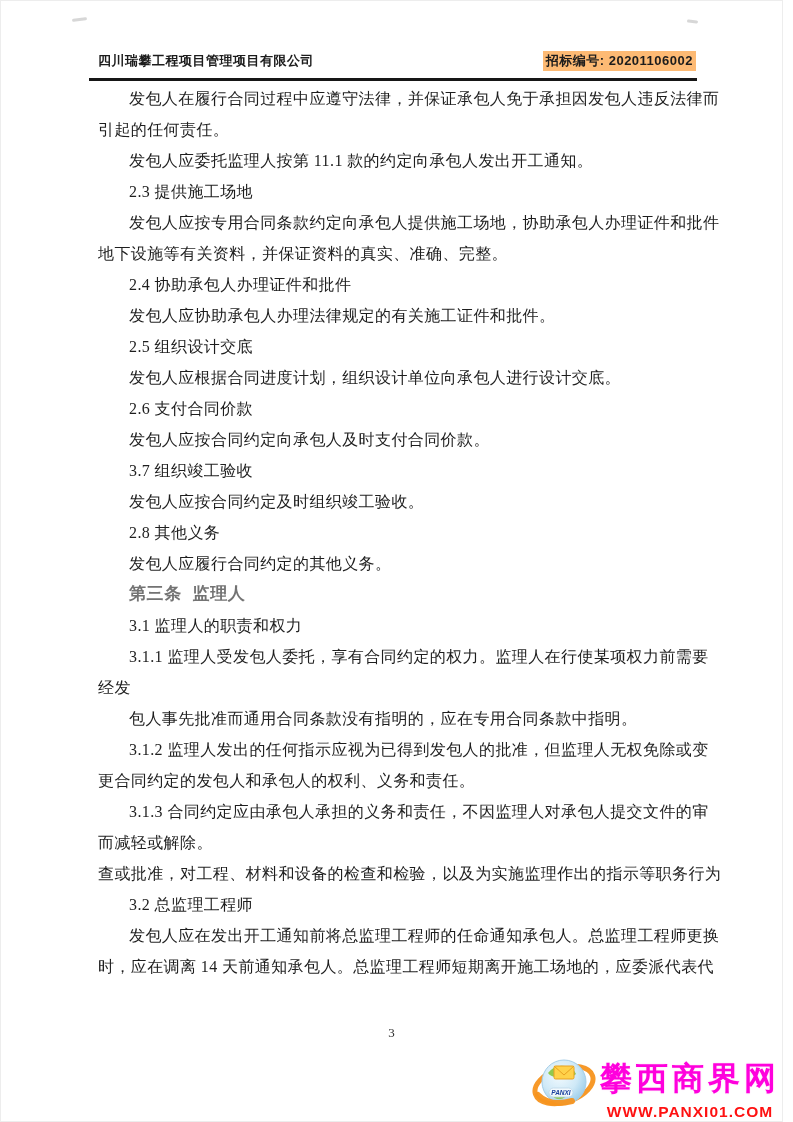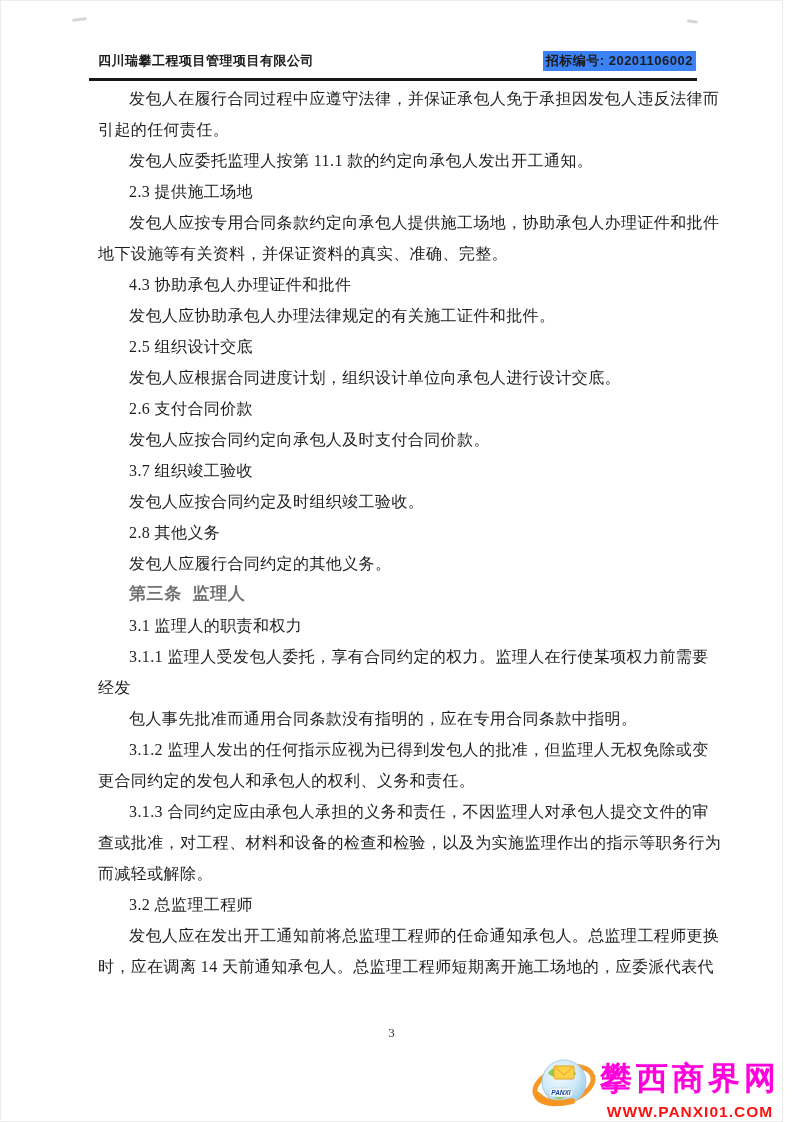--- a/index.html
+++ b/index.html
@@ -70,51 +70,51 @@
 </head>
 <body>
 
 <div class="page">
 
   <div class="smudge tl"></div>
   <div class="smudge tr"></div>
 
   <div class="header-row">
     <span>四川瑞攀工程项目管理项目有限公司</span>
-    <span class="tender-highlight" style="background: #3b82f6;">招标编号: 20201106002</span>
+    <span class="tender-highlight" style="background: #fdba74;">招标编号: 20201106002</span>
   </div>
   <div class="header-rule"></div>
 
   <main class="doc-body">
       <div class="line indent">发包人在履行合同过程中应遵守法律，并保证承包人免于承担因发包人违反法律而</div>
       <div class="line">引起的任何责任。</div>
       <div class="line indent">发包人应委托监理人按第 11.1 款的约定向承包人发出开工通知。</div>
       <div class="line indent">2.3 提供施工场地</div>
       <div class="line indent">发包人应按专用合同条款约定向承包人提供施工场地，协助承包人办理证件和批件</div>
       <div class="line">地下设施等有关资料，并保证资料的真实、准确、完整。</div>
-      <div class="line indent">4.3 协助承包人办理证件和批件</div>
+      <div class="line indent">2.4 协助承包人办理证件和批件</div>
       <div class="line indent">发包人应协助承包人办理法律规定的有关施工证件和批件。</div>
       <div class="line indent">2.5 组织设计交底</div>
       <div class="line indent">发包人应根据合同进度计划，组织设计单位向承包人进行设计交底。</div>
       <div class="line indent">2.6 支付合同价款</div>
       <div class="line indent">发包人应按合同约定向承包人及时支付合同价款。</div>
       <div class="line indent">3.7 组织竣工验收</div>
       <div class="line indent">发包人应按合同约定及时组织竣工验收。</div>
       <div class="line indent">2.8 其他义务</div>
       <div class="line indent">发包人应履行合同约定的其他义务。</div>
       <div class="line indent heading">第三条 监理人</div>
       <div class="line indent">3.1 监理人的职责和权力</div>
       <div class="line indent">3.1.1 监理人受发包人委托，享有合同约定的权力。监理人在行使某项权力前需要</div>
       <div class="line">经发</div>
       <div class="line indent">包人事先批准而通用合同条款没有指明的，应在专用合同条款中指明。</div>
       <div class="line indent">3.1.2 监理人发出的任何指示应视为已得到发包人的批准，但监理人无权免除或变</div>
       <div class="line">更合同约定的发包人和承包人的权利、义务和责任。</div>
       <div class="line indent">3.1.3 合同约定应由承包人承担的义务和责任，不因监理人对承包人提交文件的审</div>
+      <div class="line">而减轻或解除。</div>
       <div class="line">查或批准，对工程、材料和设备的检查和检验，以及为实施监理作出的指示等职务行为</div>
-      <div class="line">而减轻或解除。</div>
       <div class="line indent">3.2 总监理工程师</div>
       <div class="line indent">发包人应在发出开工通知前将总监理工程师的任命通知承包人。总监理工程师更换</div>
       <div class="line">时，应在调离 14 天前通知承包人。总监理工程师短期离开施工场地的，应委派代表代</div>
     </main>
 
   <div class="page-number">3</div>
 
   <div class="watermark">
     <svg class="wm-logo" viewBox="0 0 64 62">
       <defs>

